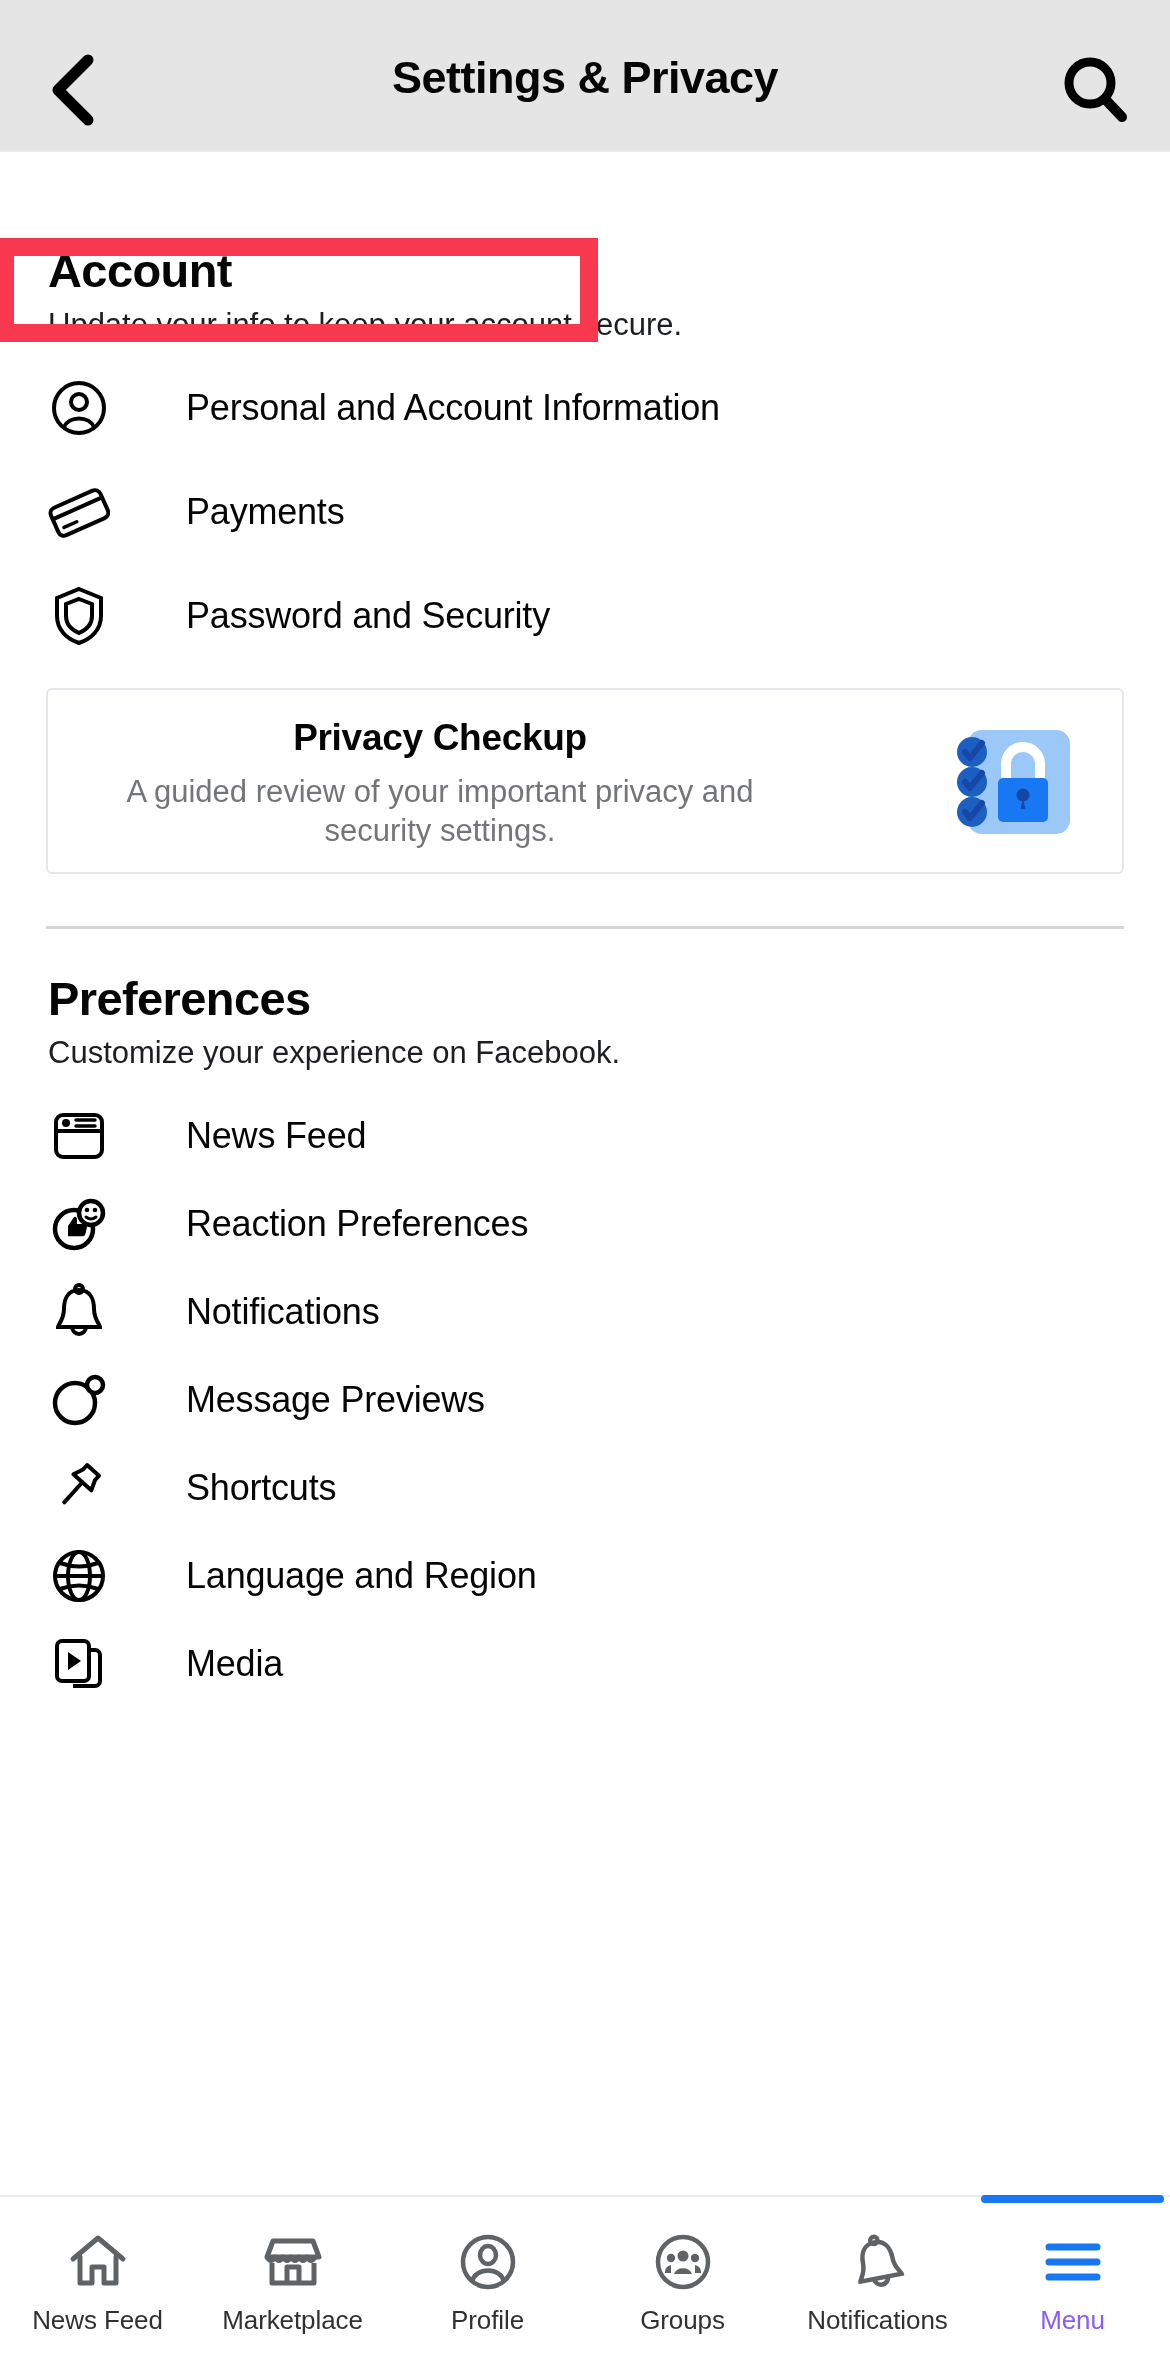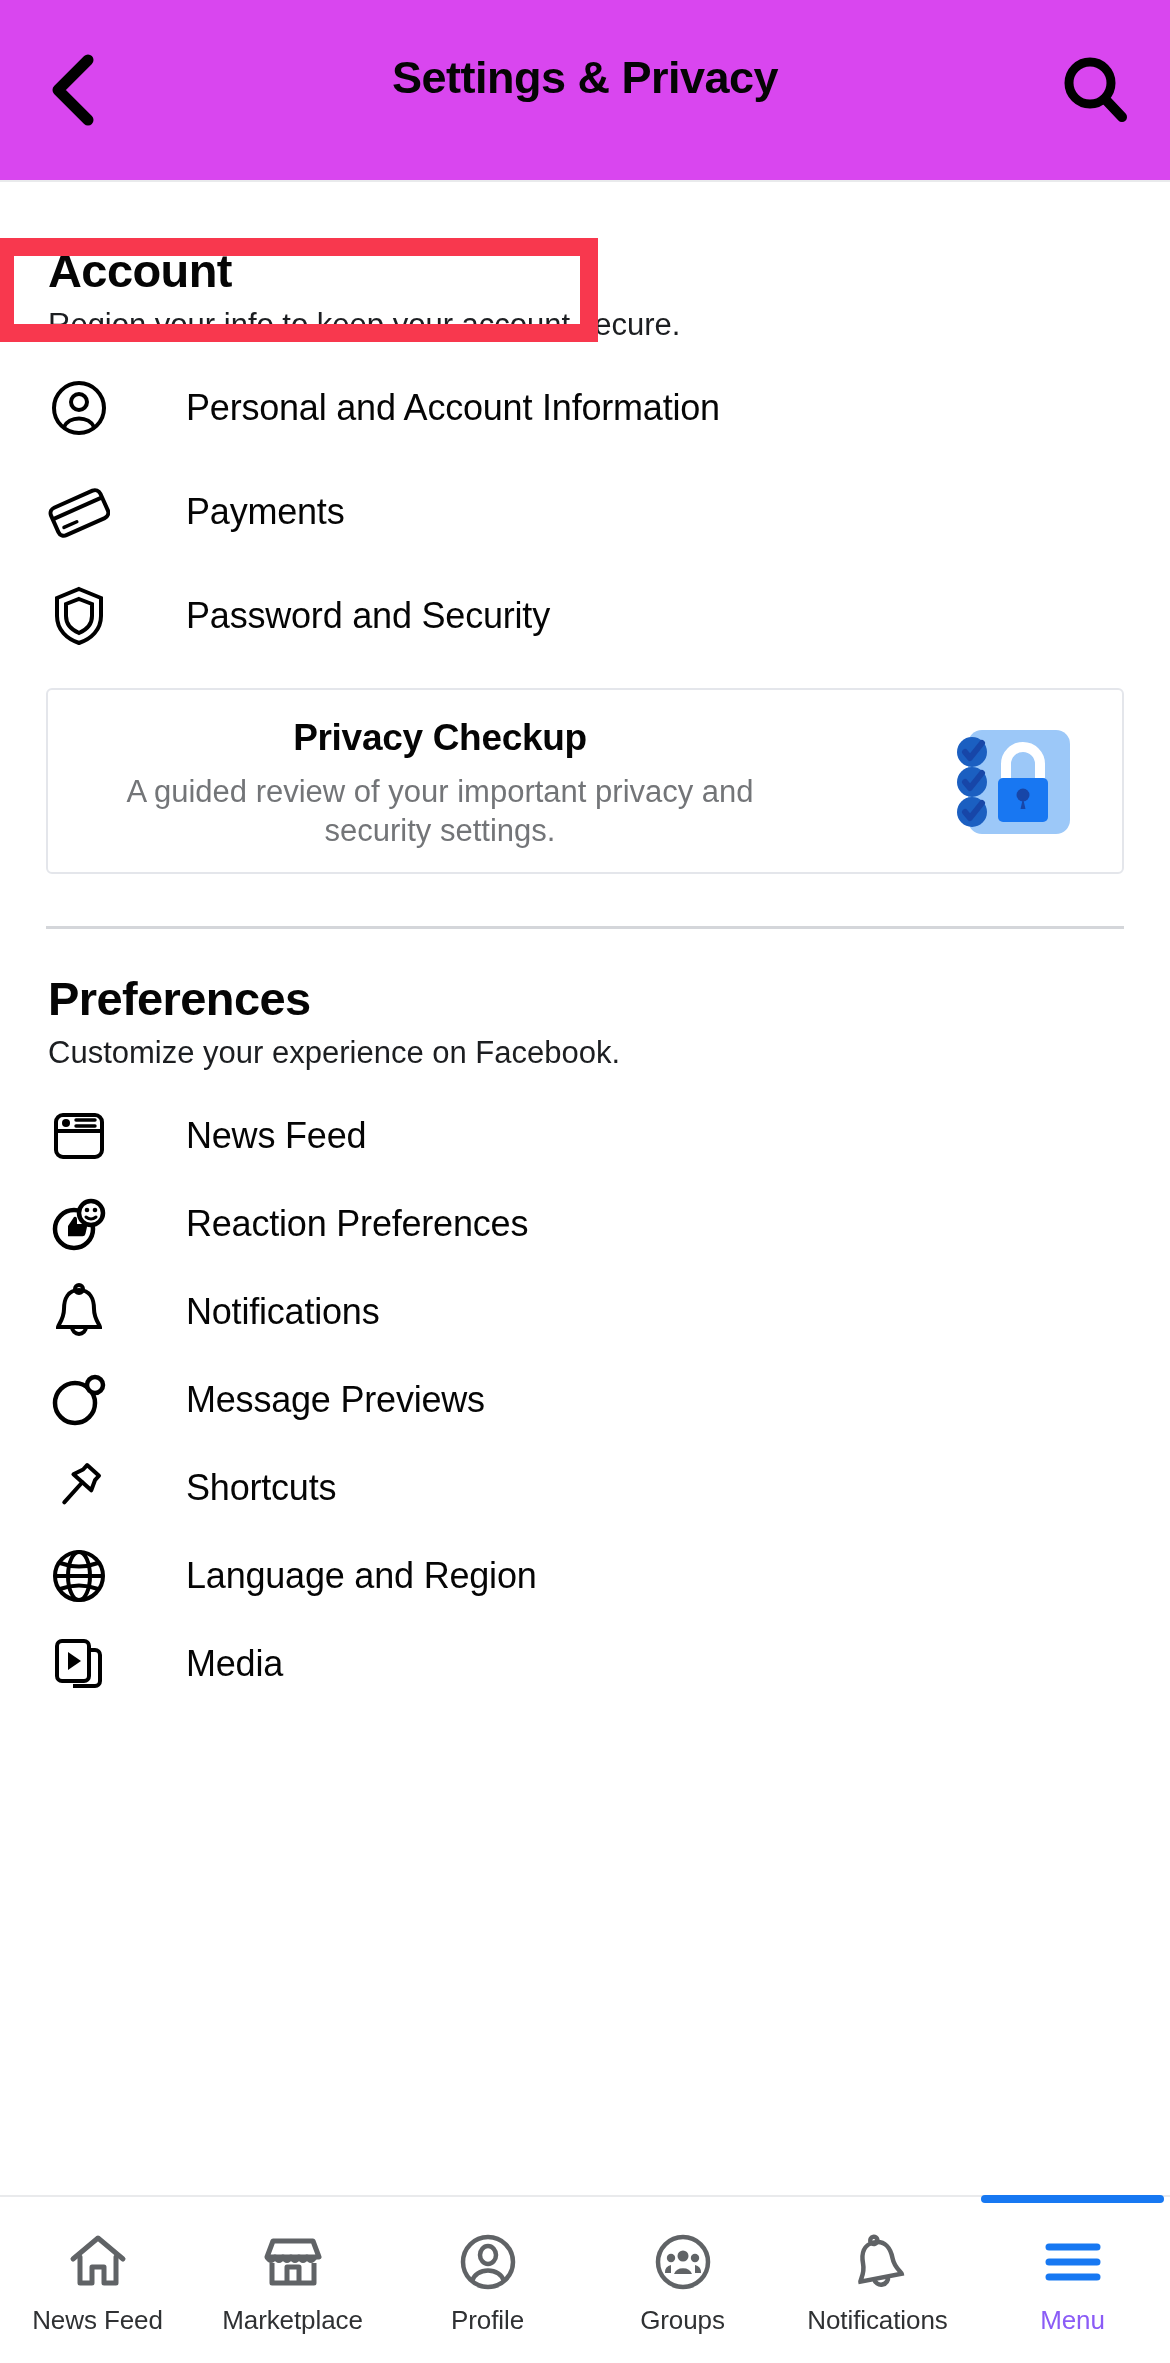--- a/index.html
+++ b/index.html
@@ -15,25 +15,25 @@
     width: 1170px;
     height: 2363px;
     overflow: hidden;
     background: #ffffff;
   }
 
   
   .header {
     position: absolute;
     left: 0; top: 0;
-    width: 1170px; height: 182px;
+    width: 1170px; height: 152px;
     border-bottom: 2px solid #e9eaec;
     display: flex;
     align-items: center;
-    background: #d946ef;
+    background: #e5e5e5;
   }
   .hdr-back {
     position: absolute;
     left: 30px; top: 50px;
     width: 84px; height: 84px;
     display: flex; align-items: center; justify-content: center;
   }
   .hdr-title {
     position: absolute;
     left: 0; right: 0; top: 52px;
@@ -211,21 +211,21 @@
           <line x1="45" y1="45" x2="62" y2="63" stroke="#000" stroke-width="10" stroke-linecap="round"></line>
         </svg>
       </span>
     </div>
   </div>
 
   <div class="content">
 
     <div class="section-head" style="padding-top:32px;">
       <div class="section-title">Account</div>
-      <div class="section-sub">Region your info to keep your account secure.</div>
+      <div class="section-sub">Update your info to keep your account secure.</div>
     </div>
 
     <div style="position:relative;margin-top:16px;">
 
       <div class="row">
         <span class="row-icon">
           <svg width="58" height="58" viewBox="0 0 58 58">
             <circle cx="29" cy="29" r="25" fill="none" stroke="#000" stroke-width="4"></circle>
             <circle cx="29" cy="23" r="8" fill="none" stroke="#000" stroke-width="4"></circle>
             <path d="M14 48 a16 13 0 0 1 30 0" fill="none" stroke="#000" stroke-width="4"></path>

